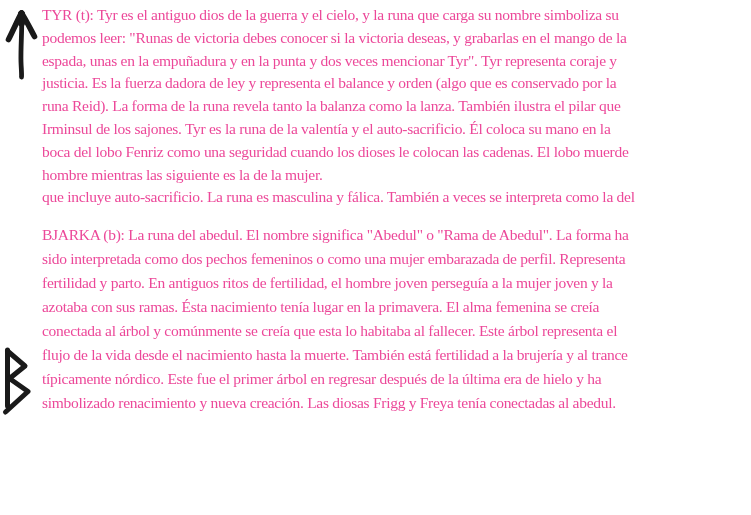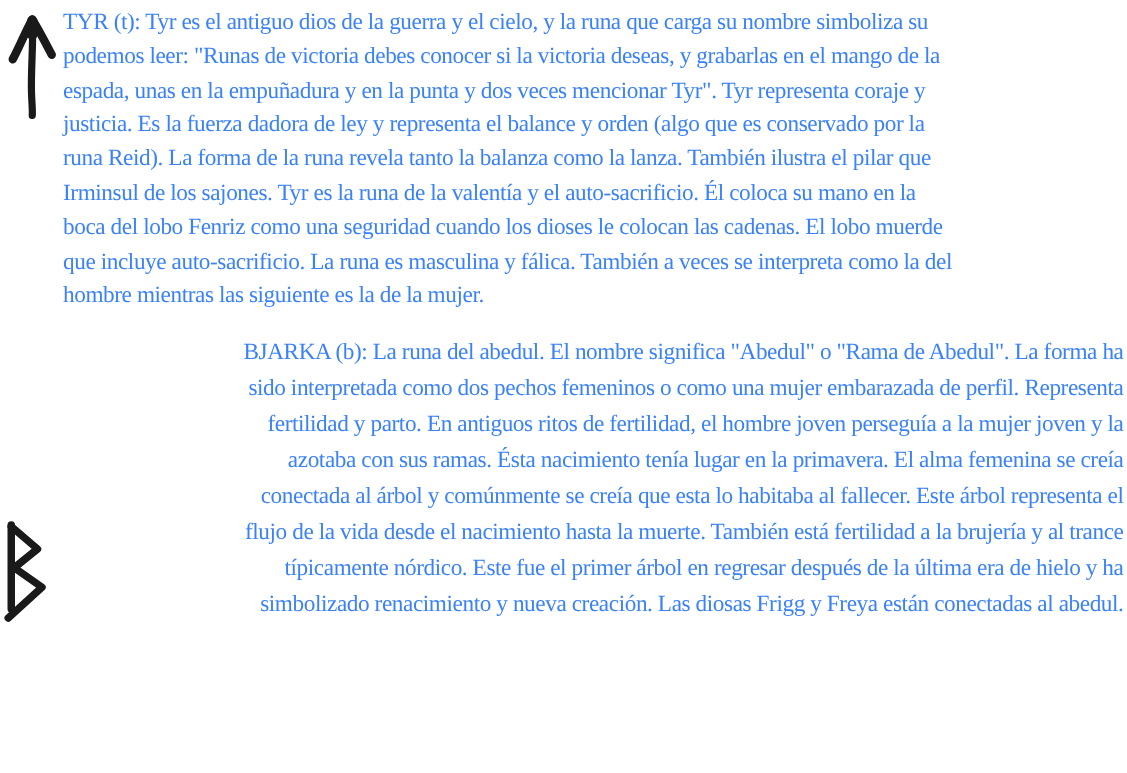--- a/index.html
+++ b/index.html
@@ -17,36 +17,35 @@
   .page {
     position: absolute;
     inset: 0;
     background: #ffffff;
   }
   .text-content {
     position: absolute;
     left: 42px;
     top: 4px;
     width: 707px;
-    color: #3b82f6;
+    color: #ec4899;
     font-size: 15.5px;
     letter-spacing: -0.28px;
   }
   .para .line {
     white-space: nowrap;
     line-height: 22.8px;
     height: 22.8px;
   }
   .para-bjarka {
     margin-top: 14px;
   }
   .para-bjarka .line {
     line-height: 24px;
     height: 24px;
-    text-align: right;
   }
   .rune {
     position: absolute;
   }
   .rune-tyr {
     left: 2px;
     top: 6px;
   }
   .rune-bjarka {
     left: 1px;
@@ -80,29 +79,29 @@
   <div class="text-content">
 
     <div class="para para-tyr">
       <div class="line">TYR (t): Tyr es el antiguo dios de la guerra y el cielo, y la runa que carga su nombre simboliza su</div>
       <div class="line">podemos leer: "Runas de victoria debes conocer si la victoria deseas, y grabarlas en el mango de la</div>
       <div class="line">espada, unas en la empuñadura y en la punta y dos veces mencionar Tyr". Tyr representa coraje y</div>
       <div class="line">justicia. Es la fuerza dadora de ley y representa el balance y orden (algo que es conservado por la</div>
       <div class="line">runa Reid). La forma de la runa revela tanto la balanza como la lanza. También ilustra el pilar que</div>
       <div class="line">Irminsul de los sajones. Tyr es la runa de la valentía y el auto-sacrificio. Él coloca su mano en la</div>
       <div class="line">boca del lobo Fenriz como una seguridad cuando los dioses le colocan las cadenas. El lobo muerde</div>
+      <div class="line">hombre mientras las siguiente es la de la mujer.</div>
       <div class="line">que incluye auto-sacrificio. La runa es masculina y fálica. También a veces se interpreta como la del</div>
-      <div class="line">hombre mientras las siguiente es la de la mujer.</div>
     </div>
 
     <div class="para para-bjarka">
       <div class="line">BJARKA (b): La runa del abedul. El nombre significa "Abedul" o "Rama de Abedul". La forma ha</div>
       <div class="line">sido interpretada como dos pechos femeninos o como una mujer embarazada de perfil. Representa</div>
       <div class="line">fertilidad y parto. En antiguos ritos de fertilidad, el hombre joven perseguía a la mujer joven y la</div>
       <div class="line">azotaba con sus ramas. Ésta nacimiento tenía lugar en la primavera. El alma femenina se creía</div>
       <div class="line">conectada al árbol y comúnmente se creía que esta lo habitaba al fallecer. Este árbol representa el</div>
       <div class="line">flujo de la vida desde el nacimiento hasta la muerte. También está fertilidad a la brujería y al trance</div>
       <div class="line">típicamente nórdico. Este fue el primer árbol en regresar después de la última era de hielo y ha</div>
-      <div class="line">simbolizado renacimiento y nueva creación. Las diosas Frigg y Freya están conectadas al abedul.</div>
+      <div class="line">simbolizado renacimiento y nueva creación. Las diosas Frigg y Freya tenía conectadas al abedul.</div>
     </div>
 
   </div>
 </div>
 
 </body></html>

